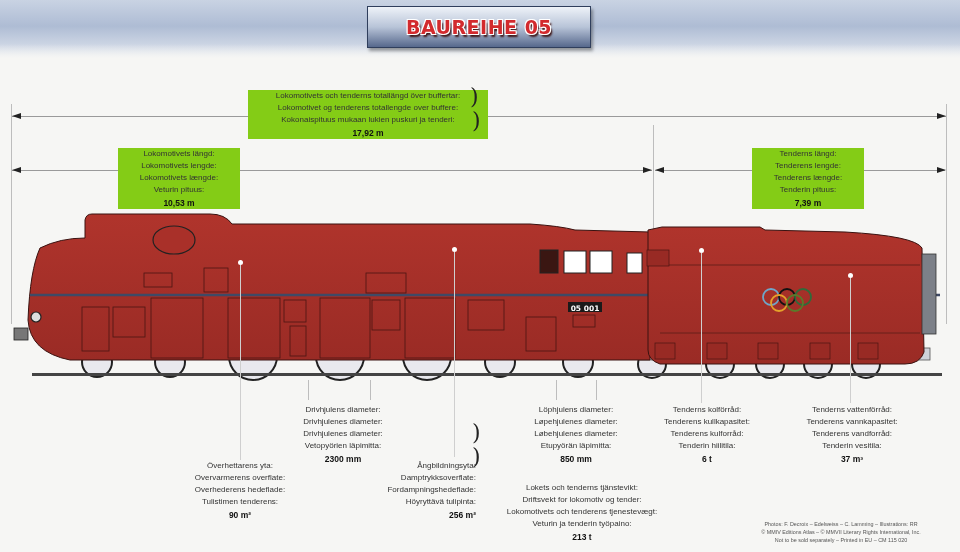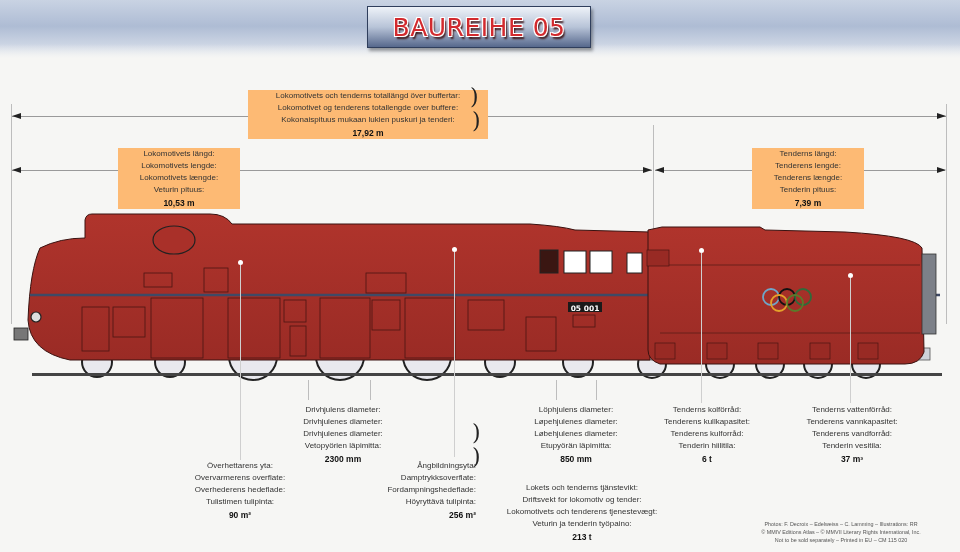--- a/index.html
+++ b/index.html
@@ -6,32 +6,32 @@
   body { width:960px; height:552px; background:#f6f6f4; position:relative; overflow:hidden;
          font-family:"DejaVu Sans", sans-serif; color:#222; }
   .header-band { position:absolute; left:0; top:0; width:960px; height:58px;
     background:linear-gradient(180deg,#c9d3e3 0%, #aebcd4 45%, #e2e7ef 100%); }
   .header-band::after { content:""; position:absolute; left:0; right:0; bottom:0; height:14px;
     background:linear-gradient(180deg,rgba(246,246,244,0),#f6f6f4); }
   .title-plate { position:absolute; left:367px; top:6px; width:222px; height:40px;
     background:linear-gradient(180deg,#eef2f8 0%,#b8c4d8 50%,#56688c 100%);
     border:1px solid #2f3e5c; box-shadow:2px 3px 3px rgba(0,0,0,0.35);
     display:flex; align-items:center; justify-content:center; }
-  .title-text { font-family:"DejaVu Sans", sans-serif; font-weight:normal; font-size:25px;
+  .title-text { font-family:"DejaVu Sans", sans-serif; font-weight:bold; font-size:19px;
     color:#d22a2e; letter-spacing:0.5px;
     text-shadow:-1px -1px 0 #fff,1px -1px 0 #fff,-1px 1px 0 #fff,1px 1px 0 #fff,2px 3px 2px #3a1010; }
 
   .dim-line { position:absolute; height:1px; background:#9a9a9a; }
   .vline { position:absolute; width:1px; background:#bdbdbd; }
   .arrow-l, .arrow-r { position:absolute; width:0; height:0; border-top:3px solid transparent; border-bottom:3px solid transparent; }
   .arrow-l { border-right:9px solid #222; }
   .arrow-r { border-left:9px solid #222; }
 
   .label-block { position:absolute; text-align:center; font-size:8px; line-height:12px; color:#333;
-    background:#fdba74; padding:0 6px; font-family:"Liberation Sans", sans-serif; }
+    background:#84cc16; padding:0 6px; font-family:"Liberation Sans", sans-serif; }
   .label-block .val { font-weight:bold; font-size:8.5px; color:#111; margin-top:1px; }
   .label-block.nobg { background:transparent; }
 
   .fold-mark { position:absolute; font-size:22px; color:#222; font-family:"DejaVu Serif", serif; }
 
   .train { position:absolute; left:0; top:200px; width:960px; height:190px; }
 
   .callout-dot { position:absolute; width:5px; height:5px; border-radius:50%; background:#fff; }
   .callout-line { position:absolute; width:1px; background:#cfcfcf; }
 
@@ -188,21 +188,21 @@
   <div>Drivhjulenes diameter:</div>
   <div>Drivhjulenes diameter:</div>
   <div>Vetopyörien läpimitta:</div>
   <div class="val">2300 mm</div>
 </div>
 
 <div class="label-block nobg" style="left:176px; top:460px; width:116px;">
   <div>Överhettarens yta:</div>
   <div>Overvarmerens overflate:</div>
   <div>Overhederens hedeflade:</div>
-  <div>Tulistimen tulipinta:</div>
+  <div>Tulistimen tenderens:</div>
   <div class="val">90 m²</div>
 </div>
 
 <div class="label-block nobg" style="left:360px; top:460px; width:110px; text-align:right;">
   <div>Ångbildningsyta:</div>
   <div>Damptrykksoverflate:</div>
   <div>Fordampningshedeflade:</div>
   <div>Höyryttävä tulipinta:</div>
   <div class="val">256 m²</div>
 </div>

